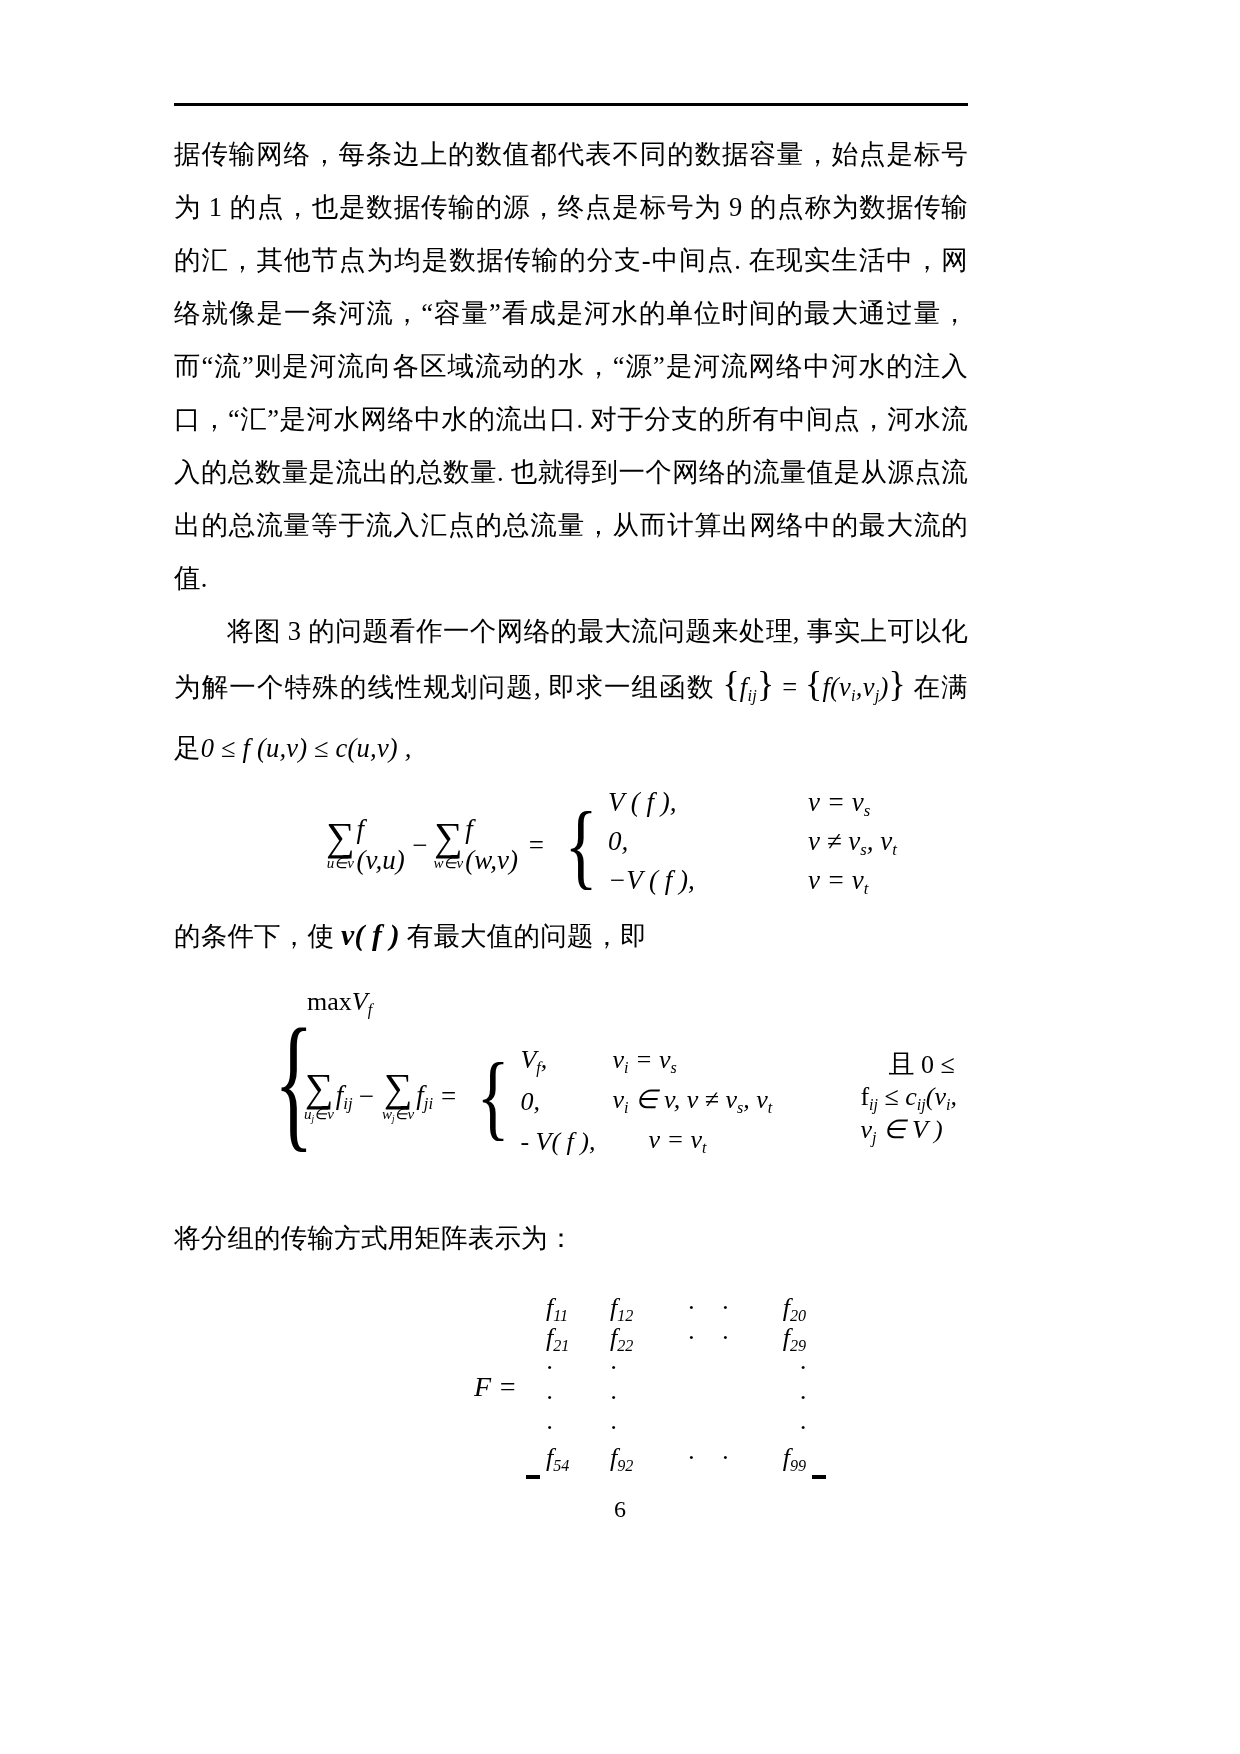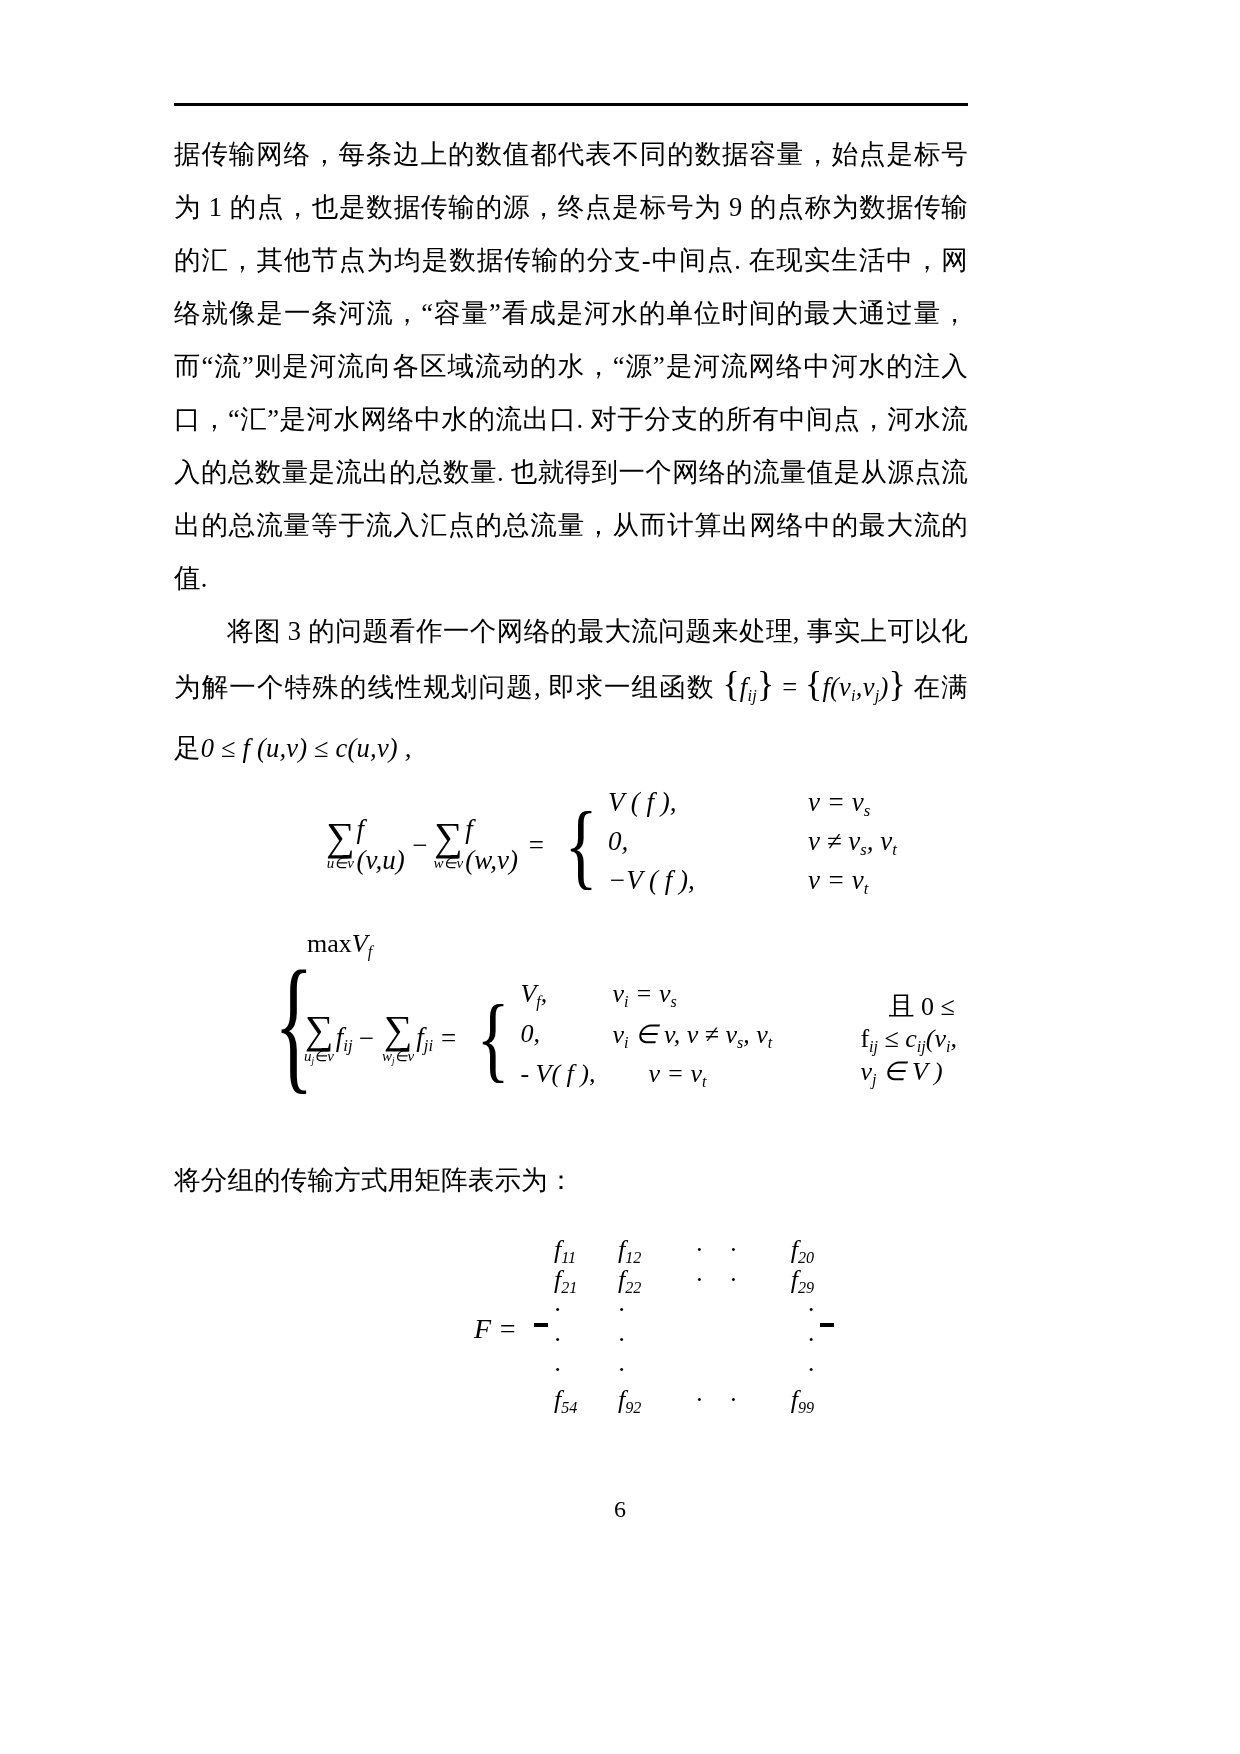--- a/index.html
+++ b/index.html
@@ -85,36 +85,36 @@
     position:absolute; left:100px; top:36px;
     font-size:150px; line-height:0.78; font-weight:200;
     transform:scaleX(0.55);
     transform-origin:left top;
   }
   .eq2 .body {
     position:absolute; left:128px; top:50px;
     display:flex; align-items:center; font-size:27px;
   }
   .eq2 .cases2 { display:flex; flex-direction:column; font-size:26px; }
-  .eq2 .caserow2 { display:flex; align-items:flex-start; height:40px; }
+  .eq2 .caserow2 { display:flex; align-items:flex-end; height:40px; }
   .eq2 .cv { width:92px; }
   .eq2 .cc { width:190px; }
   .eq2 .tail { margin-left:22px; font-size:26px; }
 
   
   .matrixblock {
     position:relative;
     margin:22px 0 10px 0;
     height:212px;
   }
   .matrixblock .eqF {
     position:absolute; left:300px; top:84px;
     font-size:28px; font-style:italic;
   }
-  .mwrap { position:absolute; left:360px; top:0; display:flex; align-items:center; }
+  .mwrap { position:absolute; left:352px; top:0; display:flex; align-items:flex-end; }
   .mbrk {
     width:12px;
     border-top:2px solid #000; border-bottom:2px solid #000;
   }
   .mbrk.l { border-left:2px solid #000; }
   .mbrk.r { border-right:2px solid #000; }
   .mgrid {
     display:grid;
     grid-template-columns:64px 64px 34px 34px 64px;
     align-items:center;
@@ -176,20 +176,25 @@
             <span class="casecond math"><span>v ≠ v</span><sub>s</sub><span>, v</span><sub>t</sub></span>
           </span>
           <span class="caserow">
             <span class="caseval math">−V ( f ),</span>
             <span class="casecond math"><span>v = v</span><sub>t</sub></span>
           </span>
         </span>
       </div>
     </div>
 
+    <p class="para">
+      <span>的条件下，使</span>
+      <span style="font-weight:bold;font-style:italic;font-size:1.12em;">v( f )</span>
+      <span>有最大值的问题，即</span>
+    </p>
 
     <div class="eq2">
       <div class="maxv math">
         <span class="mup">max</span><span>V</span><sub>f</sub>
       </div>
       <div class="bigbrace">{</div>
       <div class="body">
         <span class="sum">
           <span class="sig">∑</span>
           <span class="lim"><span>u</span><sub>j</sub><span>∈v</span></span>

